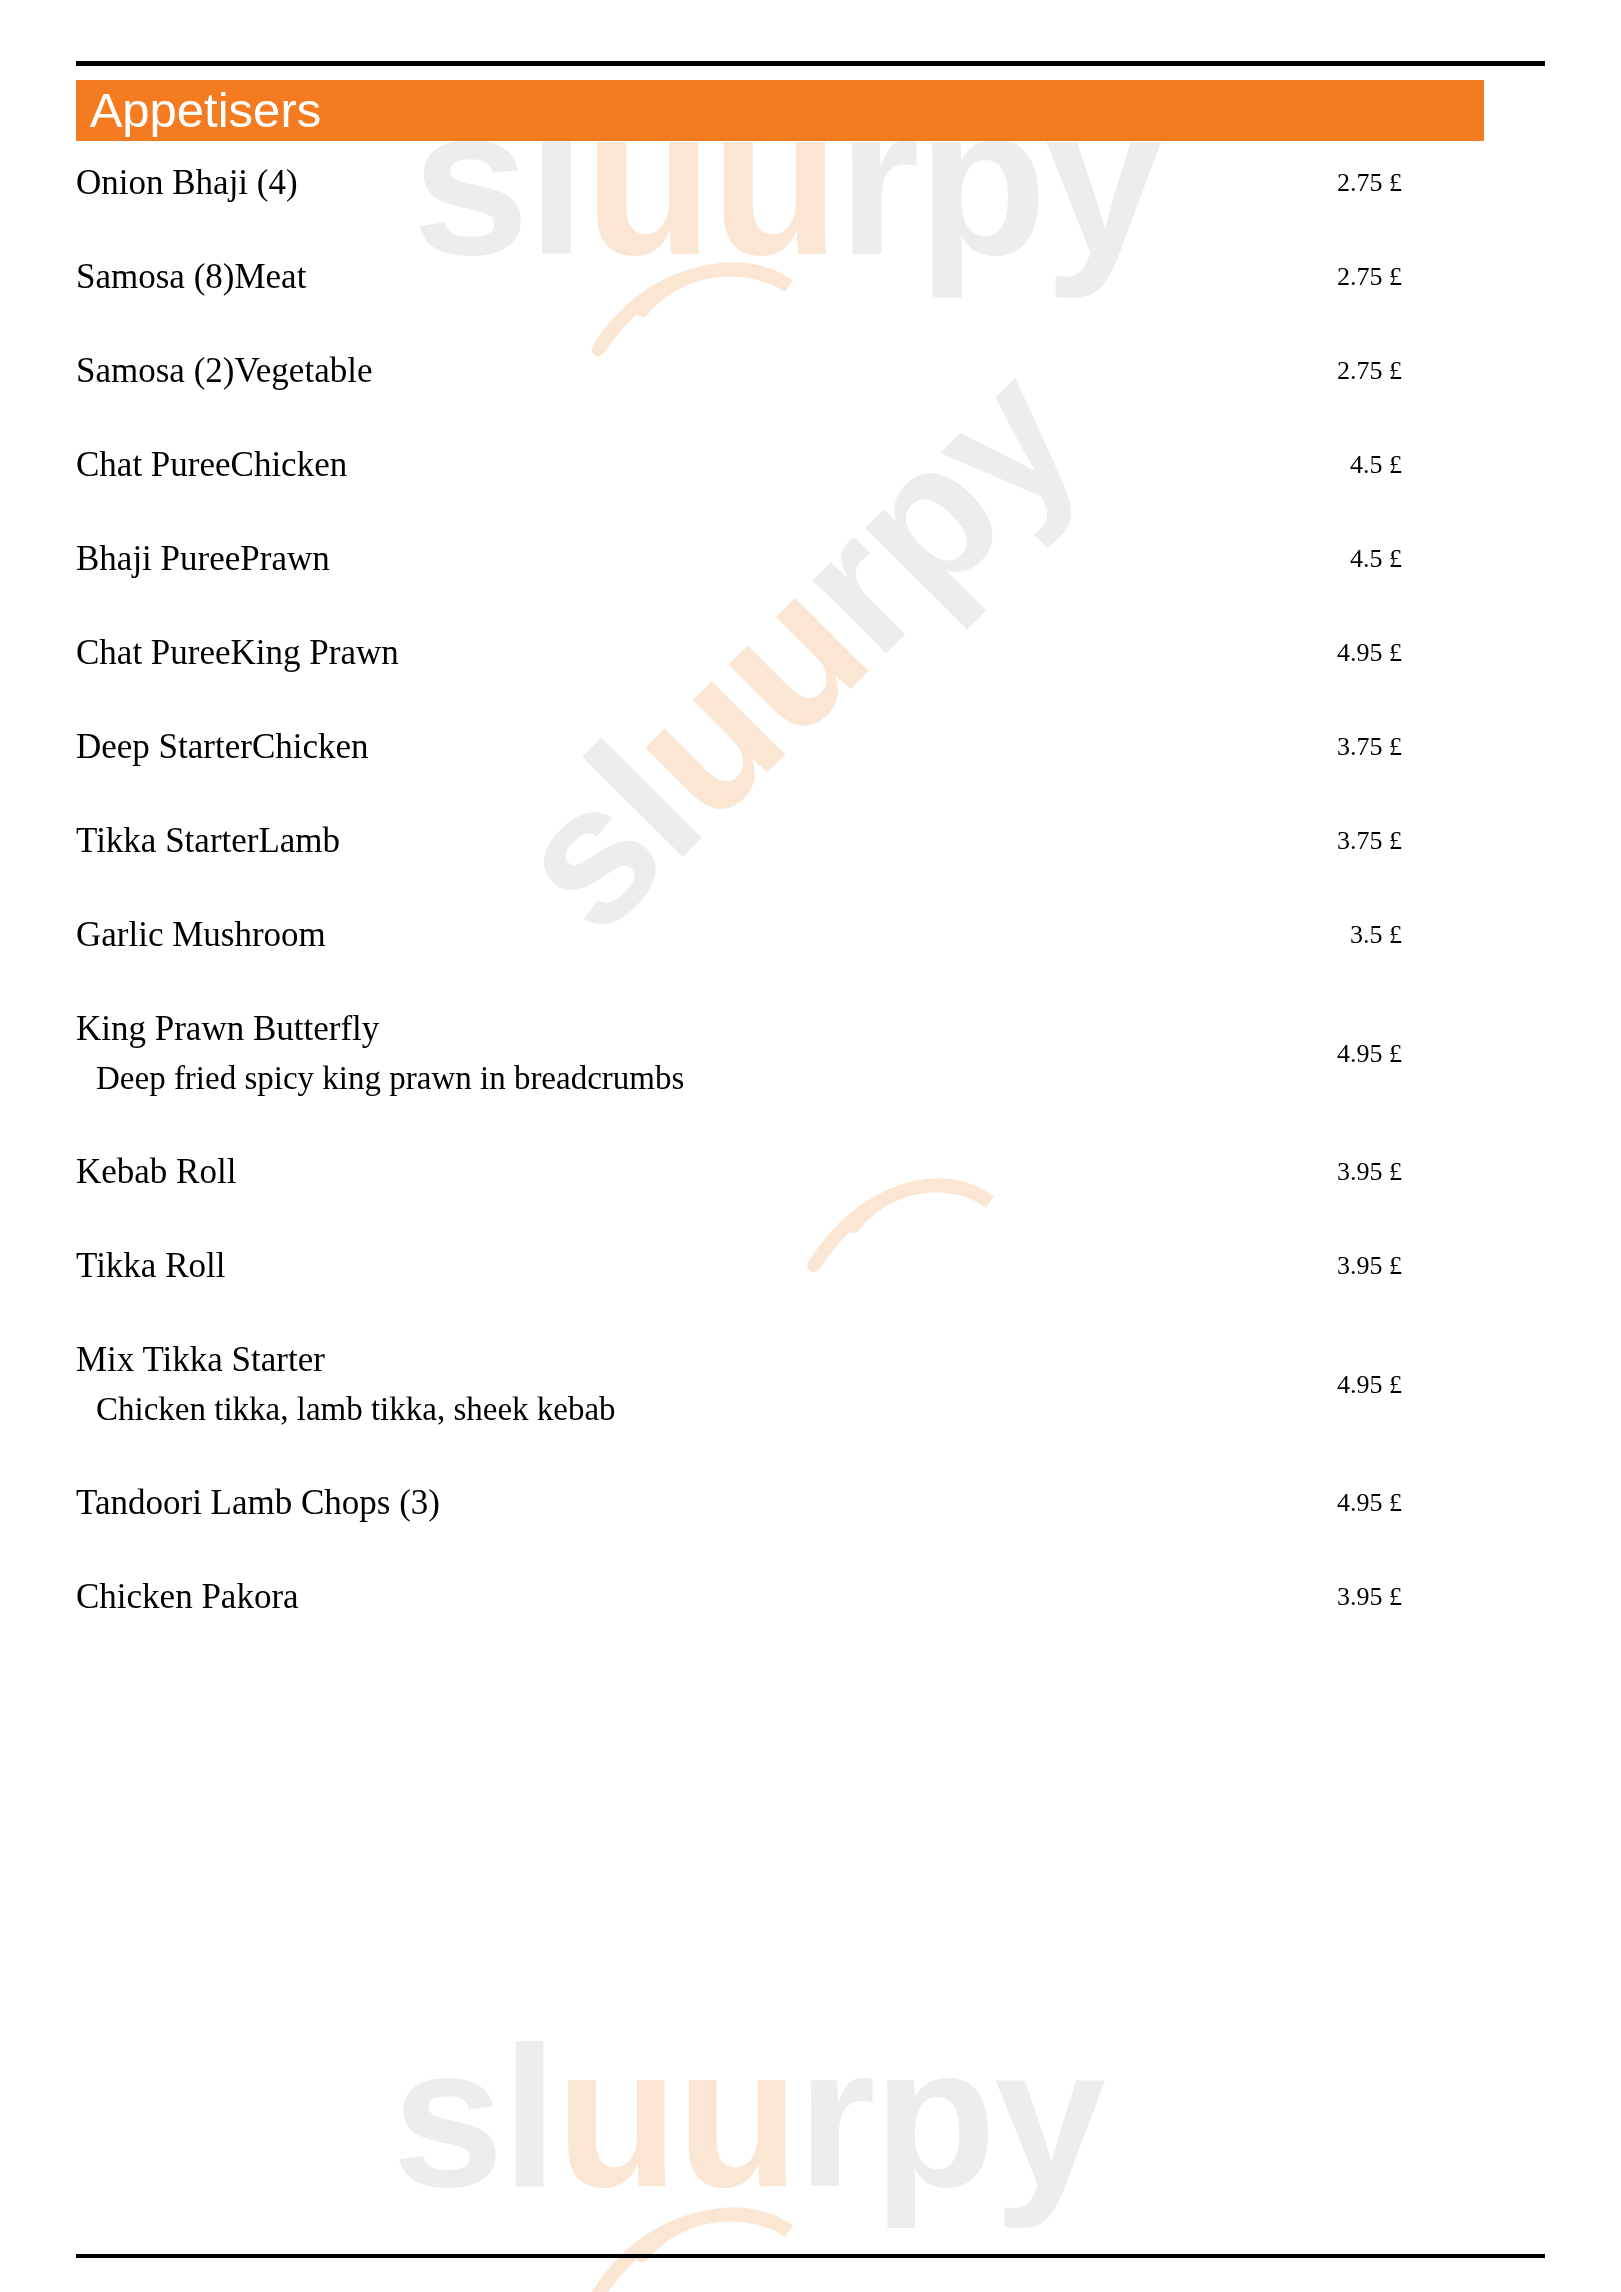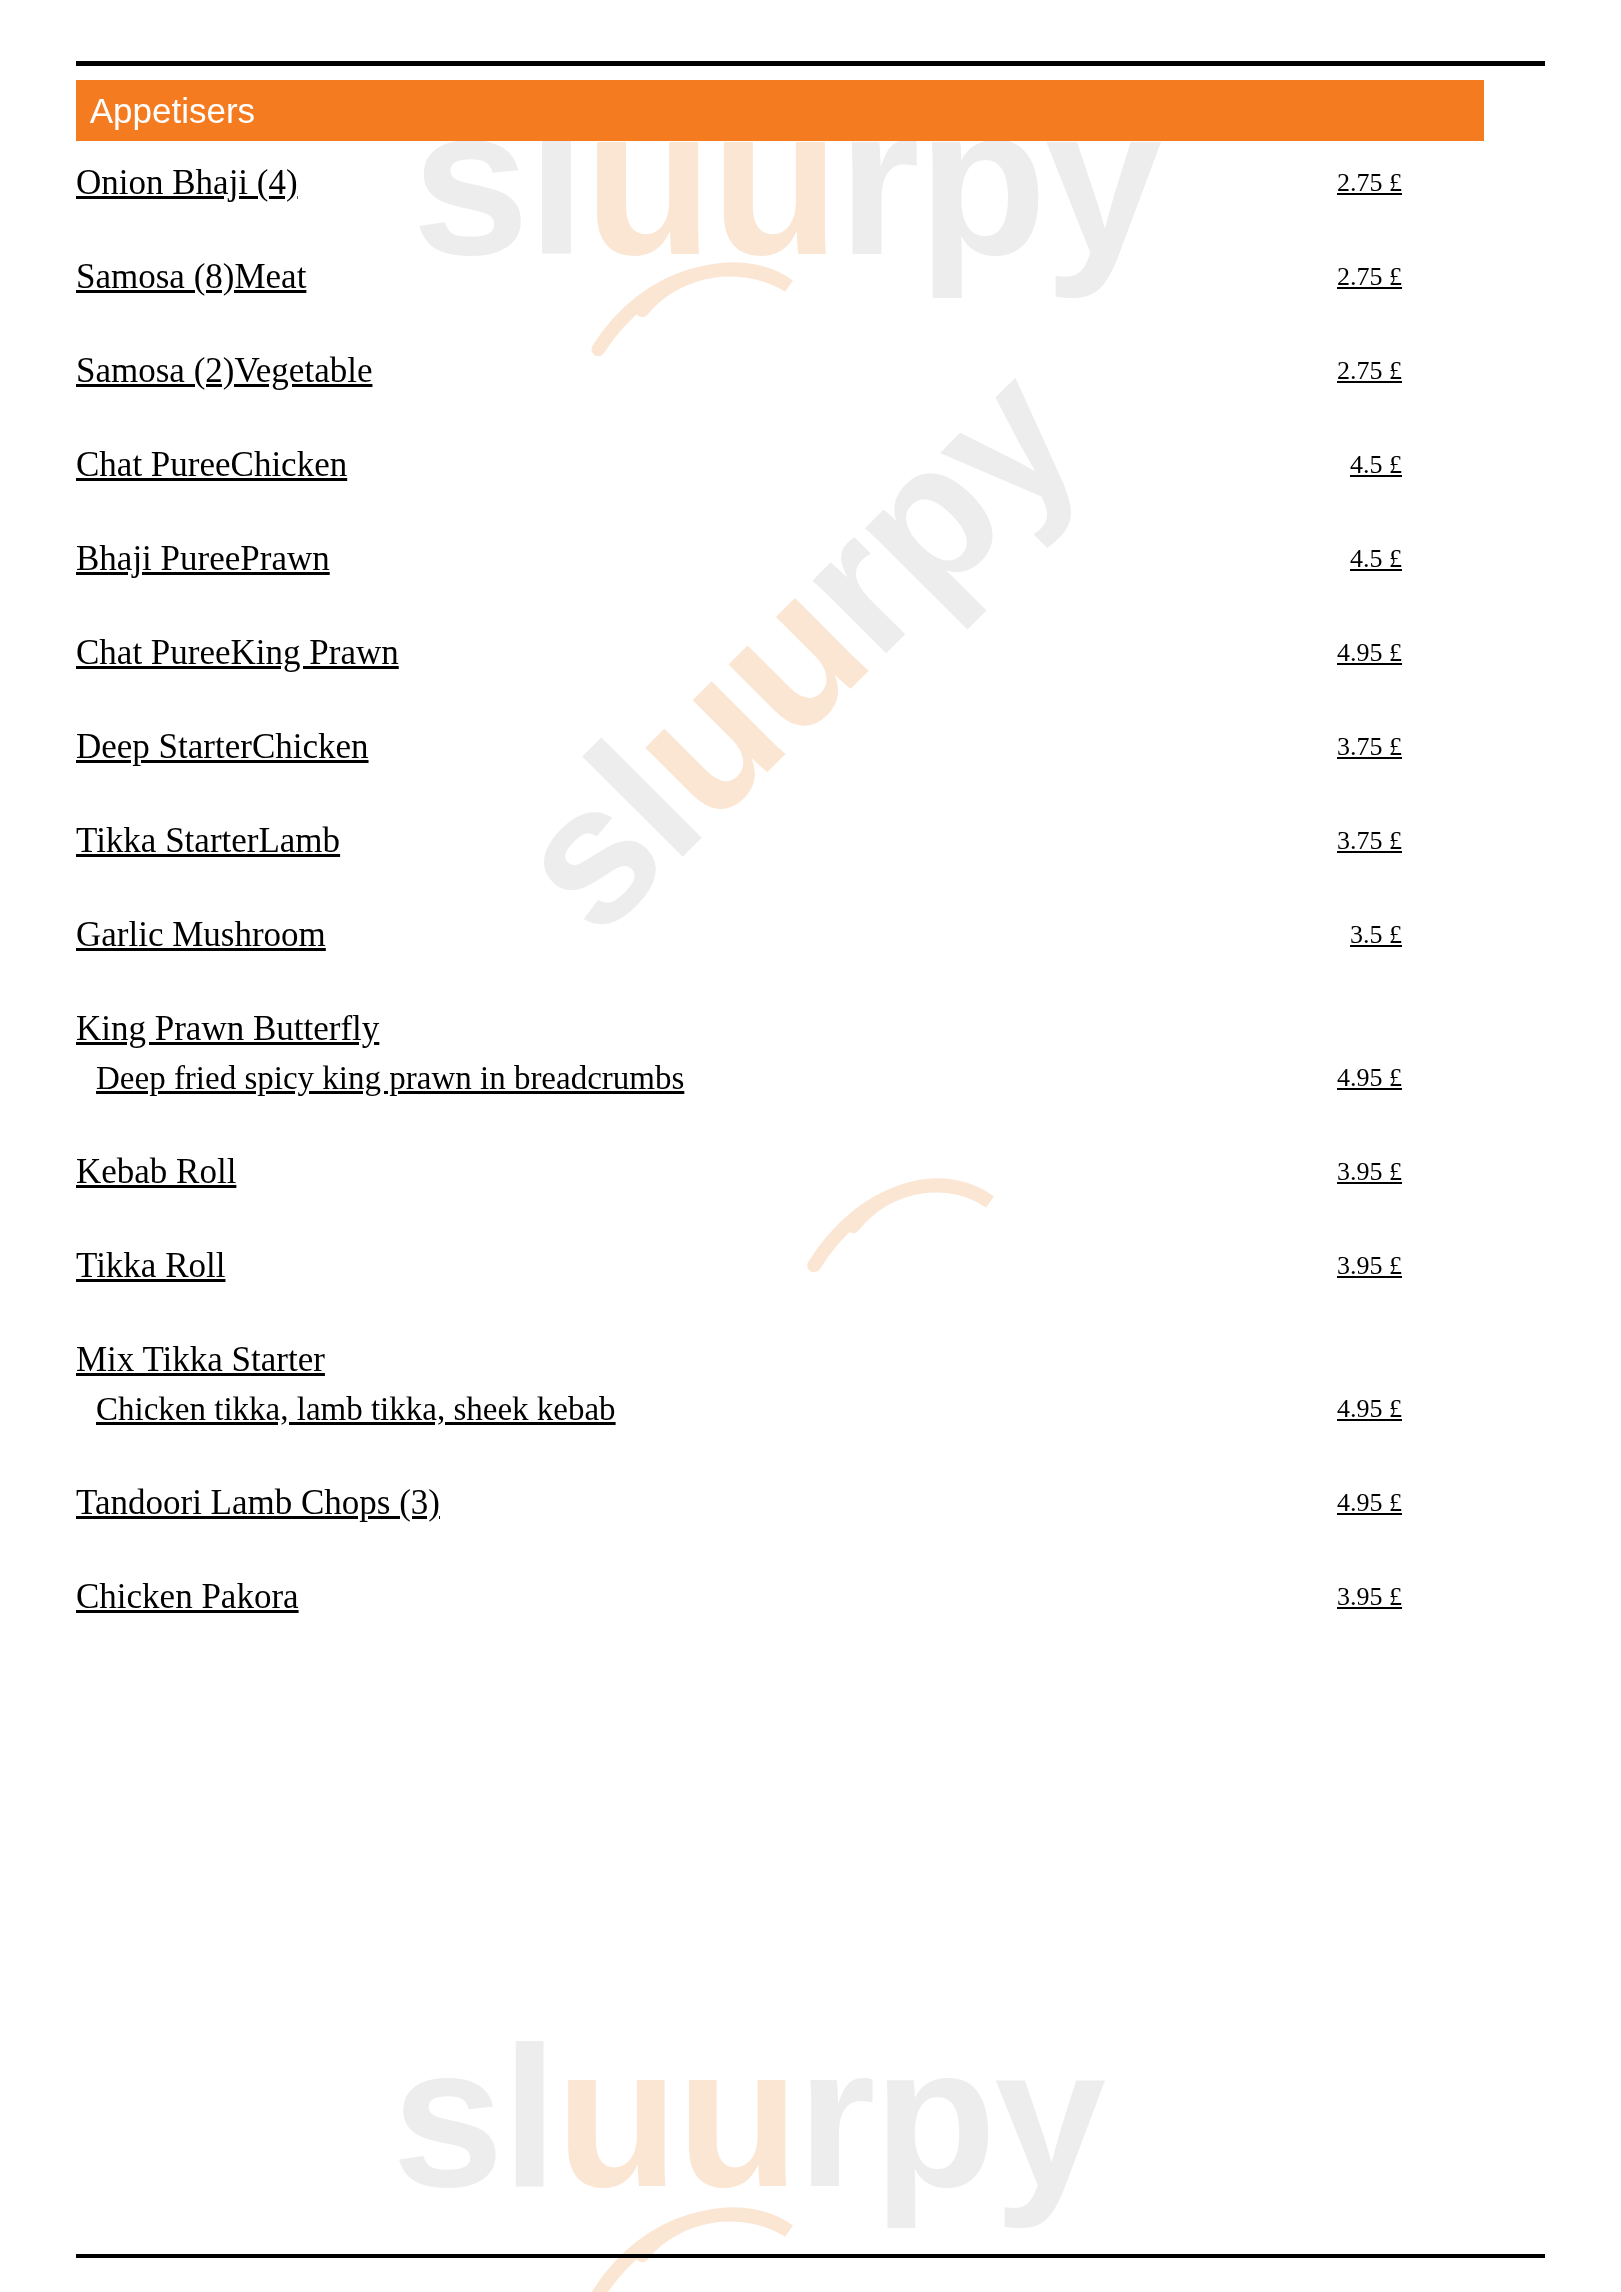--- a/index.html
+++ b/index.html
@@ -93,41 +93,40 @@
     width: 1408px;
     height: 61px;
     background: #f47b20;
     z-index: 3;
   }
   .section-header-title {
     position: absolute;
     left: 13.7px;
     top: 7.8px;
     font-family: "Liberation Sans", sans-serif;
-    font-size: 35px;
+    font-size: 49px;
     color: #ffffff;
     line-height: 45px;
   }
 
   
   .menu {
     position: absolute;
     left: 76px;
     top: 157px;
     width: 1408px;
     z-index: 3;
   }
   .menu-item {
     display: flex;
-    align-items: flex-end;
+    align-items: center;
     justify-content: space-between;
     padding: 0;
     margin-bottom: 43px;
     min-height: 43px;
-    text-decoration: underline;
   }
   .item-text {
     flex: 1 1 auto;
     padding-right: 39px;
   }
   .item-name {
     font-size: 35px;
     line-height: 51px;
     white-space: pre-wrap;
   }

